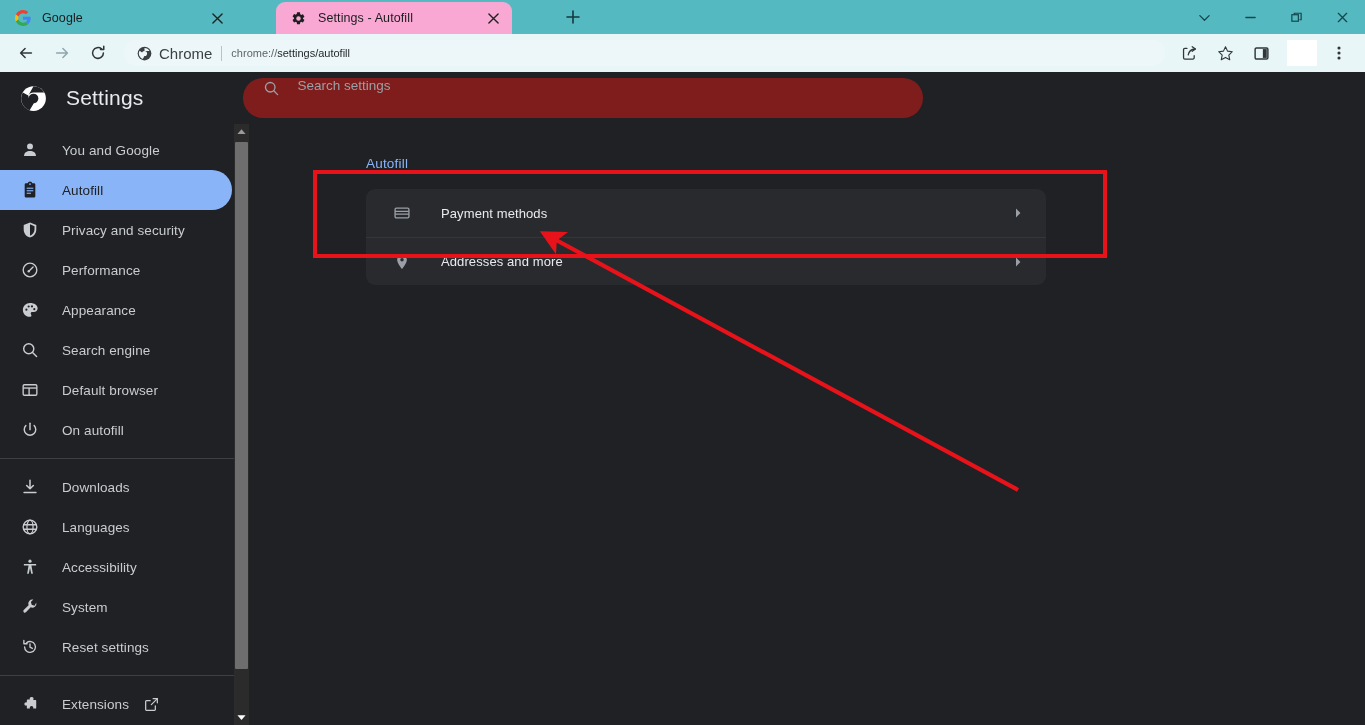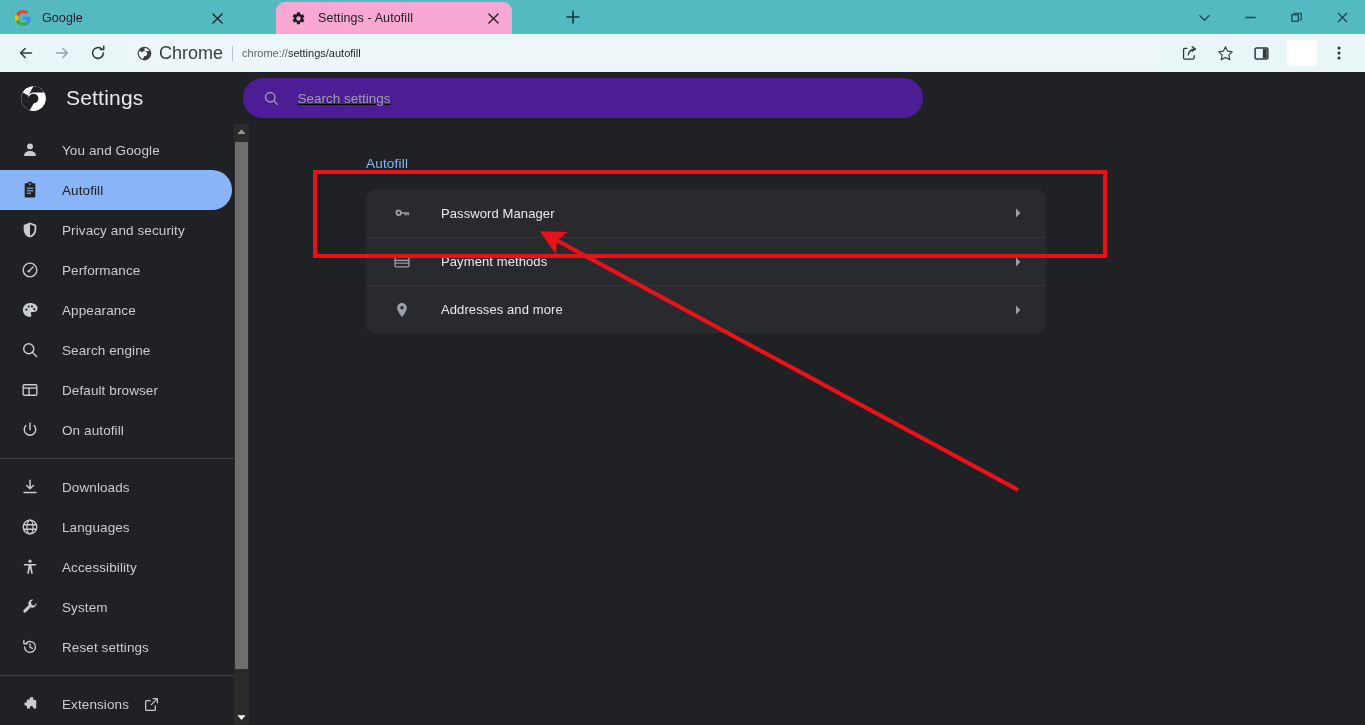--- a/index.html
+++ b/index.html
@@ -119,21 +119,21 @@
     padding: 0 12px;
     min-width: 0;
   }
   .omni-chip {
     display: flex; align-items: center;
     flex: 0 0 auto;
     color: #3c4043;
   }
   .omni-chip-icon { width: 16px; height: 16px; display:flex; align-items:center; justify-content:center; }
   .omni-chip-label {
-    font-size: 18px;
+    font-size: 15px;
     color: #3b4043;
     margin-left: 7px;
   }
   .omni-sep {
     width: 1px; height: 15px;
     background: #b7c4c7;
     margin: 0 9px;
     flex: 0 0 auto;
   }
   .omni-url {
@@ -174,27 +174,26 @@
     color: #e8eaed;
     margin-left: 18px;
     font-weight: 400;
     letter-spacing: .2px;
     flex: 0 0 auto;
   }
   .search-wrap {
     margin-left: 100px;
     width: 680px;
     height: 40px;
-    background: #4c1d95;
+    background: #7f1d1d;
     border-radius: 22px;
     display: flex;
-    align-items: center;
+    align-items: flex-start;
     padding: 0 18px;
     flex: 0 0 auto;
-    text-decoration: underline;
   }
   .search-icon-w { width: 20px; height: 20px; display: flex; align-items:center; justify-content:center; color:#9aa0a6; flex:0 0 auto;}
   .search-input {
     flex: 1 1 auto;
     background: transparent;
     border: none;
     outline: none;
     color: #e8eaed;
     font-size: 13.5px;
     font-family: "Liberation Sans", sans-serif;
@@ -667,33 +666,20 @@
           <path d="M5 6.2 L0.5 1 L9.5 1 Z" fill="#ffffff"></path>
         </svg>
     </div>
   </div>
 
   <div class="main">
     <div class="section-title">Autofill</div>
 
     <div class="card">
 
-      <div class="card-row">
-        <span class="row-icon">
-          <svg width="18" height="18" viewBox="0 0 20 20" fill="currentColor">
-            <path d="M6.4 6.2a3.6 3.6 0 1 0 0 7.2 3.6 3.6 0 0 0 3.45-2.6H13v2.1h1.9v-2.1h1.05v1.6h1.9V9.2H9.85A3.6 3.6 0 0 0 6.4 6.2zm0 2.1a1.5 1.5 0 1 1 0 3 1.5 1.5 0 0 1 0-3z"></path>
-          </svg>
-        </span>
-        <span class="row-label">Password Manager</span>
-        <span class="row-chevron">
-          <svg width="12" height="12" viewBox="0 0 12 12">
-              <path d="M4 1.6 L8.4 6 L4 10.4 Z" fill="currentColor"></path>
-            </svg>
-        </span>
-      </div>
 
       <div class="card-row">
         <span class="row-icon">
           <svg width="18" height="18" viewBox="0 0 20 20">
             <rect x="2.3" y="4.6" width="15.4" height="10.8" rx="1.5" stroke="currentColor" stroke-width="1.5" fill="none"></rect>
             <path d="M2.3 8.2 H17.7" stroke="currentColor" stroke-width="1.5"></path>
             <path d="M2.3 11.3 H17.7" stroke="currentColor" stroke-width="1.3"></path>
           </svg>
         </span>
         <span class="row-label">Payment methods</span>

